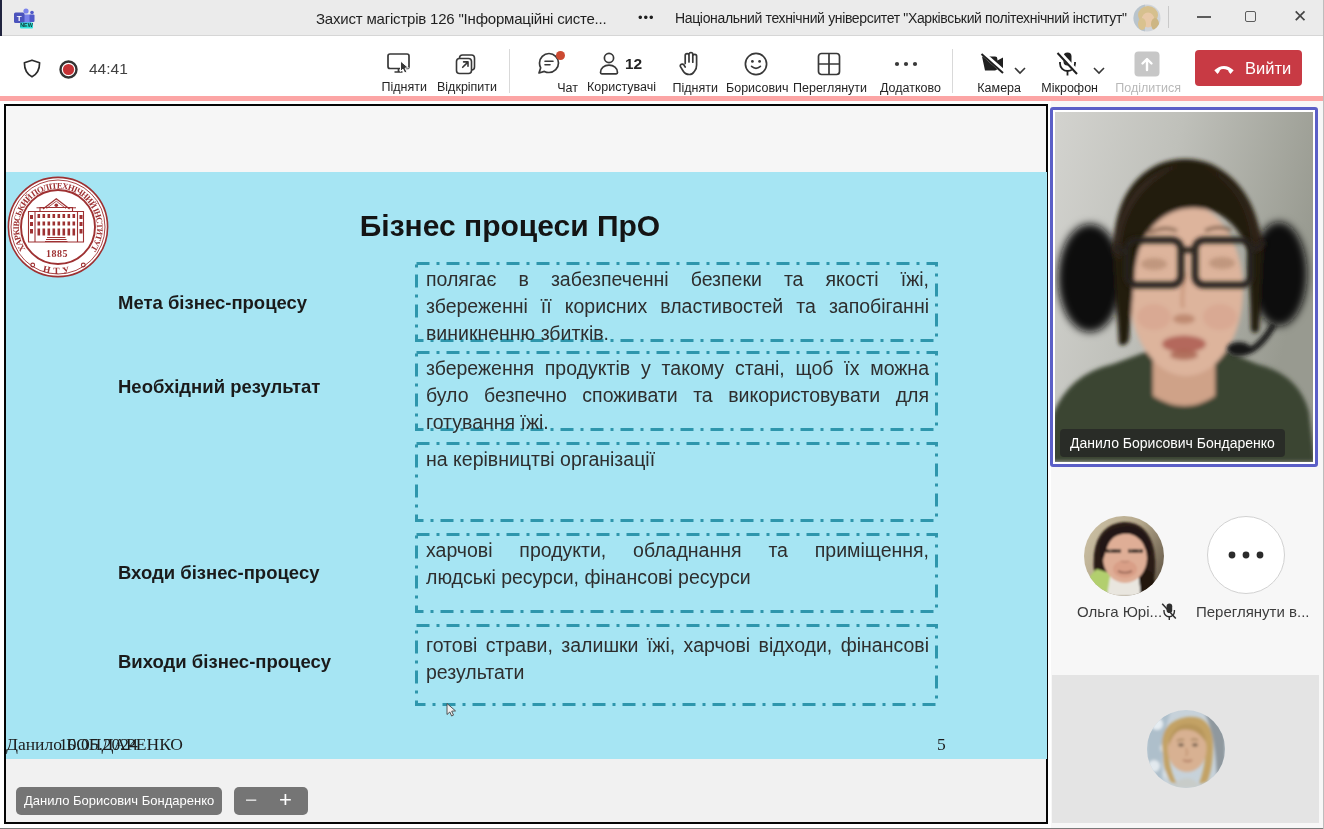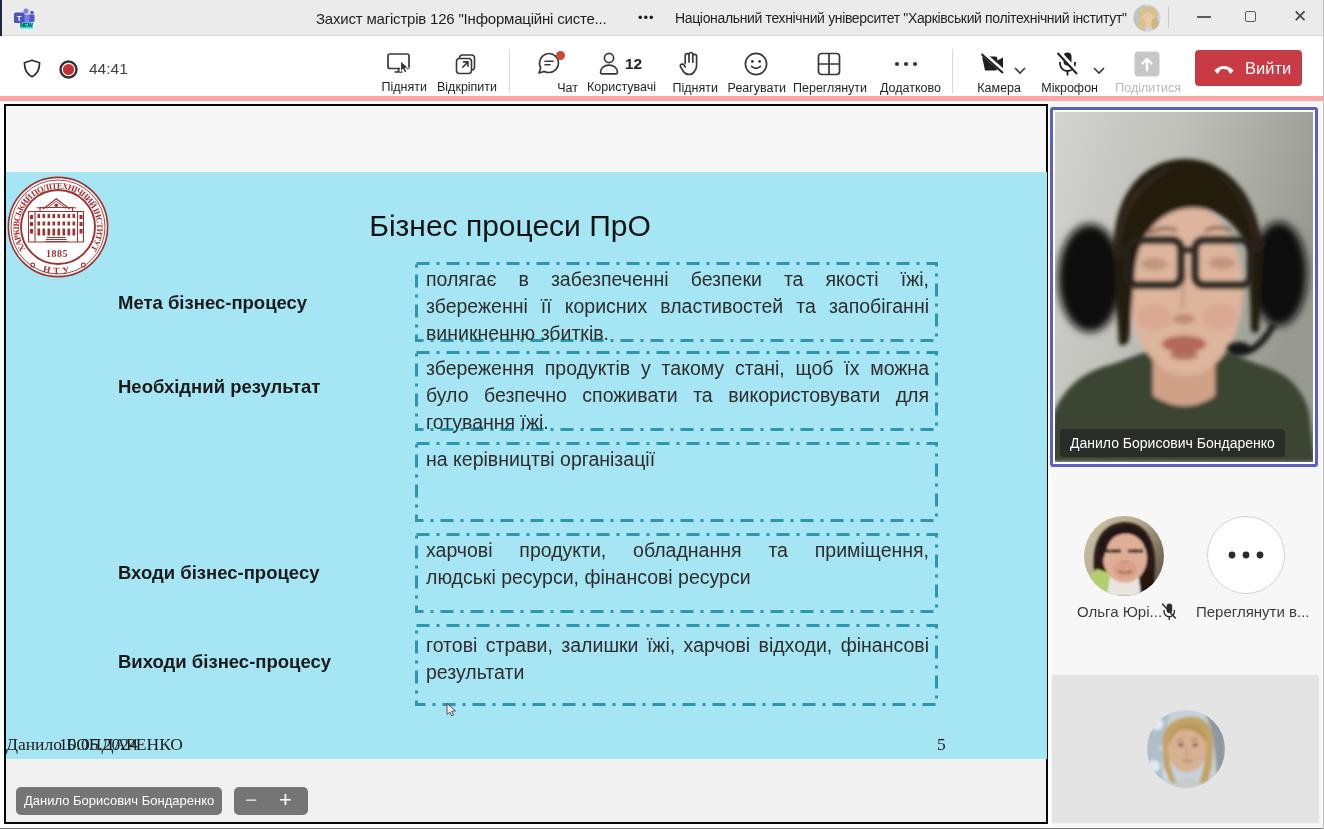--- a/index.html
+++ b/index.html
@@ -18,21 +18,21 @@
 
 #toolbar{position:absolute;left:0;top:37px;width:1324px;height:64px;background:#fff;border-bottom:5px solid #fca5a5}
 .tbtn{position:absolute;top:14px;text-align:right;color:#242424}
 .tbtn .lbl{font-size:12.5px;color:#242424;margin-top:4px;white-space:nowrap}
 .tbtn svg{display:block;margin:0 auto}
 .vsep{position:absolute;top:12px;width:1px;height:44px;background:#d9d9d9}
 #timer{position:absolute;left:89px;top:23px;font-size:15.5px;color:#404040}
 
 #share{position:absolute;left:4px;top:104px;width:1044px;height:720px;background:#f1f1f1;border:2px solid #050505}
 #slide{position:absolute;left:0px;top:66px;width:1041px;height:587px;background:#a6e5f3}
-#slide .title{position:absolute;left:0;top:37px;width:1008px;text-align:center;font-size:30px;font-weight:normal;color:#141414}
+#slide .title{position:absolute;left:0;top:37px;width:1008px;text-align:center;font-size:30px;font-weight:bold;color:#141414}
 .rowlbl{position:absolute;left:112px;font-size:18.5px;font-weight:bold;color:#1a1a1a;line-height:23px}
 .dbox{position:absolute;left:409px;width:523px;color:#2e2e2e;font-size:19.5px;line-height:27px}
 .dbox svg{position:absolute;left:0;top:0}
 .dbox .txt{position:absolute;left:11px;right:9px;top:4px;text-align:justify}
 #slidefoot{position:absolute;left:0;top:562px;width:1020px;font-family:"Liberation Serif",serif;font-size:17.5px;color:#1c1c1c}
 
 #sharepill{position:absolute;left:10px;top:681px;height:28px;background:#757575;border-radius:5px;color:#fff;font-size:13px;line-height:28px;padding:0 8px}
 #sharezoom{position:absolute;left:228px;top:681px;width:74px;height:28px;background:#757575;border-radius:5px;color:#fff}
 
 #sidebar{position:absolute;left:1051px;top:101px;width:273px;height:728px;background:#f7f7f7}
@@ -129,21 +129,21 @@
     </svg>
     <div class="lbl">Підняти</div>
   </div>
   <div class="tbtn" style="left:726px;width:60px">
     <svg width="26" height="26" viewBox="0 0 26 26">
       <circle cx="13" cy="13" r="10.6" fill="none" stroke="#383838" stroke-width="1.7"></circle>
       <circle cx="9.4" cy="10.4" r="1.4" fill="#383838"></circle>
       <circle cx="16.6" cy="10.4" r="1.4" fill="#383838"></circle>
       <path d="M8.6 15.4 q4.4 3.8 8.8 0" fill="none" stroke="#383838" stroke-width="1.7" stroke-linecap="round"></path>
     </svg>
-    <div class="lbl">Реагувати</div>
+    <div class="lbl">Борисович</div>
   </div>
   <div class="tbtn" style="left:793px;width:72px">
     <svg width="26" height="26" viewBox="0 0 26 26">
       <rect x="2.5" y="2.5" width="21" height="21" rx="3" fill="none" stroke="#383838" stroke-width="1.7"></rect>
       <path d="M13 2.5 v21 M2.5 13 h21" stroke="#383838" stroke-width="1.7"></path>
     </svg>
     <div class="lbl">Переглянути</div>
   </div>
   <div class="tbtn" style="left:871px;width:70px">
     <svg width="34" height="26" viewBox="0 0 34 26">

